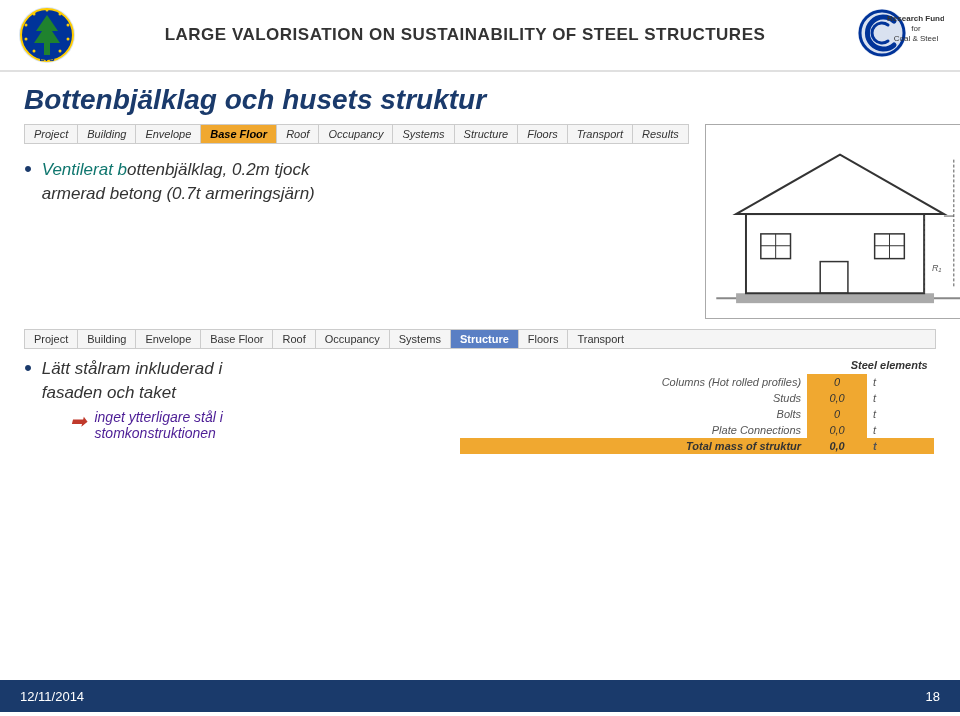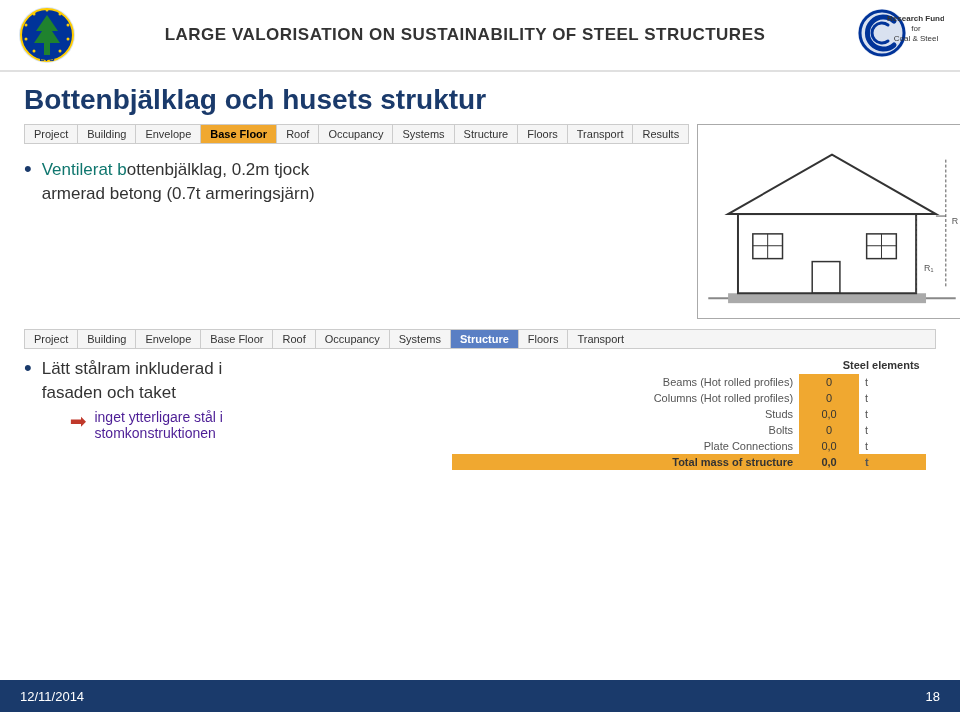--- a/index.html
+++ b/index.html
@@ -184,21 +184,22 @@
       display: flex;
       background: #f5f5f5;
       border: 1px solid #ccc;
       margin-bottom: 6px;
       font-size: 11px;
     }
 
     
     .two-panel {
       display: flex;
-      gap: 8px;
+      gap: 16px;
+      font-style: italic;
     }
     .panel-left {
       flex: 0 0 46%;
     }
     .panel-right {
       flex: 0 0 52%;
     }
   </style>
 </head>
 <body>
@@ -345,46 +346,41 @@
 
       <table class="steel-table">
         <thead>
           <tr class="header-row">
             <td class="label-cell"></td>
             <td colspan="2" style="font-weight:bold; text-align:right; font-size:11px; color:#333; padding-bottom:3px;">Steel elements</td>
           </tr>
         </thead>
         <tbody>
           <tr>
-            <td class="label-cell">Beams (Hot rolled profiles)</td>
-            <td class="value-cell">0</td>
-            <td class="unit-cell">t</td>
-          </tr>
-          <tr>
             <td class="label-cell">Columns (Hot rolled profiles)</td>
             <td class="value-cell">0</td>
             <td class="unit-cell">t</td>
           </tr>
           <tr>
             <td class="label-cell">Studs</td>
             <td class="value-cell">0,0</td>
             <td class="unit-cell">t</td>
           </tr>
           <tr>
             <td class="label-cell">Bolts</td>
             <td class="value-cell">0</td>
             <td class="unit-cell">t</td>
           </tr>
           <tr>
             <td class="label-cell">Plate Connections</td>
             <td class="value-cell">0,0</td>
             <td class="unit-cell">t</td>
           </tr>
           <tr class="total-row">
-            <td class="total-label">Total mass of structure</td>
+            <td class="total-label">Total mass of struktur</td>
             <td class="value-cell" style="background:#f0a830; font-weight:bold;">0,0</td>
             <td class="unit-cell" style="background:#f0a830; font-weight:bold;">t</td>
           </tr>
         </tbody>
       </table>
     </div>
 
   </div>
 
 </div>

